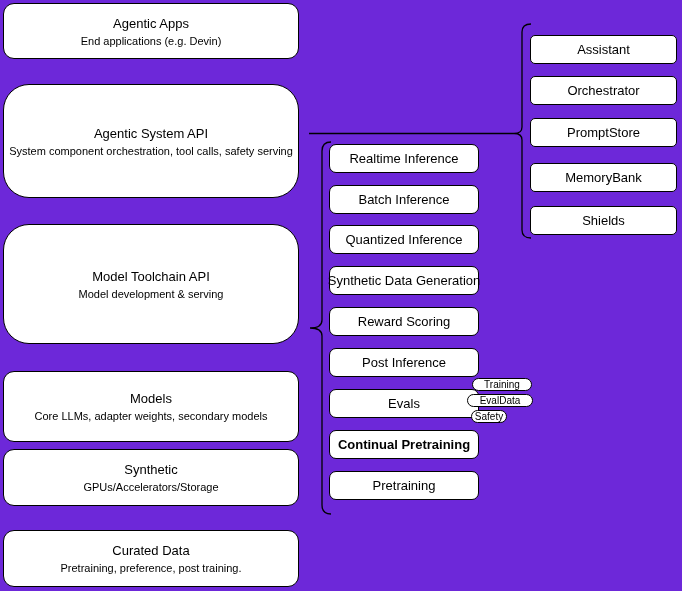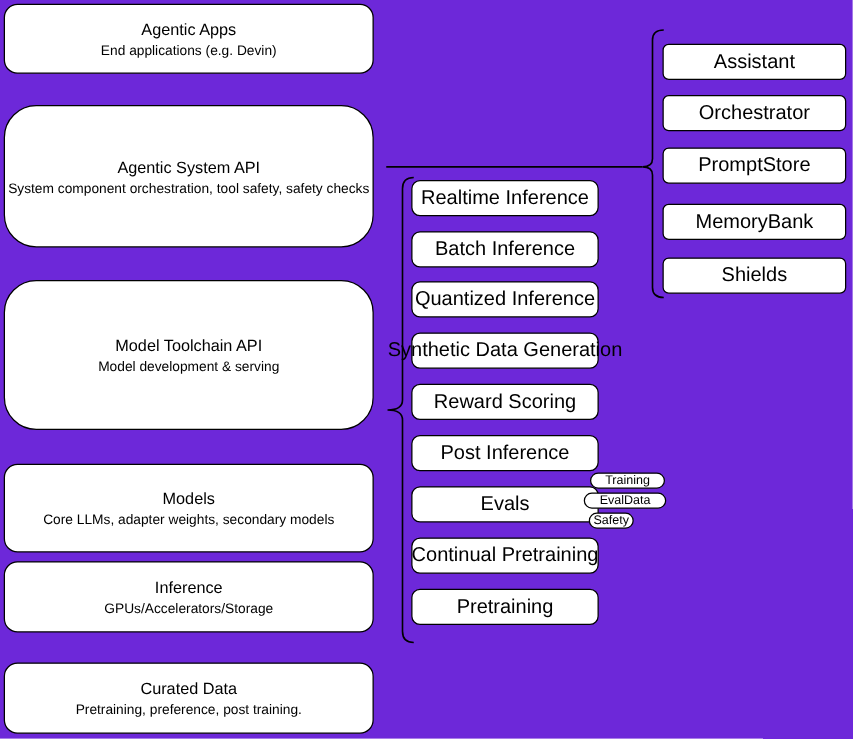--- a/index.html
+++ b/index.html
@@ -41,21 +41,21 @@
     line-height: 16px;
     white-space: nowrap;
   }
   .box .subtitle {
     font-size: 11px;
     line-height: 12px;
     margin-top: 3px;
     white-space: nowrap;
   }
   .box .label {
-    font-size: 16px;
+    font-size: 13px;
     line-height: 13px;
     white-space: nowrap;
   }
   .left-box   { left: 3px;   width: 296px; border-radius: 11px; }
   .left-box.big { border-radius: 26px; }
   .mid-box    { left: 329px; width: 150px; height: 29px; border-radius: 7px; }
   .right-box  { left: 530px; width: 147px; height: 29px; border-radius: 5px; }
   .badge {
     position: absolute;
     box-sizing: border-box;
@@ -82,35 +82,35 @@
     <path d="M531,24 Q522,24 522,32 L522,127 Q522,133.5 514,133.5 Q522,133.5 522,140 L522,230 Q522,238 531,238" fill="none" stroke="#000000" stroke-width="1.3"></path>
   </svg>
 
   <div class="box left-box" style="top:3px; height:56px;">
     <div class="title">Agentic Apps</div>
     <div class="subtitle">End applications (e.g. Devin)</div>
   </div>
 
   <div class="box left-box big" style="top:84px; height:114px;">
     <div class="title">Agentic System API</div>
-    <div class="subtitle">System component orchestration, tool safety, safety checks</div>
+    <div class="subtitle">System component orchestration, tool calls, safety serving</div>
   </div>
 
   <div class="box left-box big" style="top:224px; height:120px;">
     <div class="title">Model Toolchain API</div>
     <div class="subtitle">Model development &amp; serving</div>
   </div>
 
   <div class="box left-box" style="top:371px; height:71px;">
     <div class="title">Models</div>
     <div class="subtitle">Core LLMs, adapter weights, secondary models</div>
   </div>
 
   <div class="box left-box" style="top:449px; height:57px;">
-    <div class="title">Inference</div>
+    <div class="title">Synthetic</div>
     <div class="subtitle">GPUs/Accelerators/Storage</div>
   </div>
 
   <div class="box left-box" style="top:530px; height:57px;">
     <div class="title">Curated Data</div>
     <div class="subtitle">Pretraining, preference, post training.</div>
   </div>
 
   <div class="box mid-box" style="top:144px;">
     <div class="label">Realtime Inference</div>
@@ -126,21 +126,21 @@
   </div>
   <div class="box mid-box" style="top:307px;">
     <div class="label">Reward Scoring</div>
   </div>
   <div class="box mid-box" style="top:348px;">
     <div class="label">Post Inference</div>
   </div>
   <div class="box mid-box" style="top:389px;">
     <div class="label">Evals</div>
   </div>
-  <div class="box mid-box" style="top:430px;">
+  <div class="box mid-box" style="top:430px;font-weight:bold;">
     <div class="label">Continual Pretraining</div>
   </div>
   <div class="box mid-box" style="top:471px;">
     <div class="label">Pretraining</div>
   </div>
 
   <div class="badge" style="left:472px; top:378px; width:60px; height:13px;">
     <span>Training</span>
   </div>
   <div class="badge" style="left:467px; top:394px; width:66px; height:13px;">

